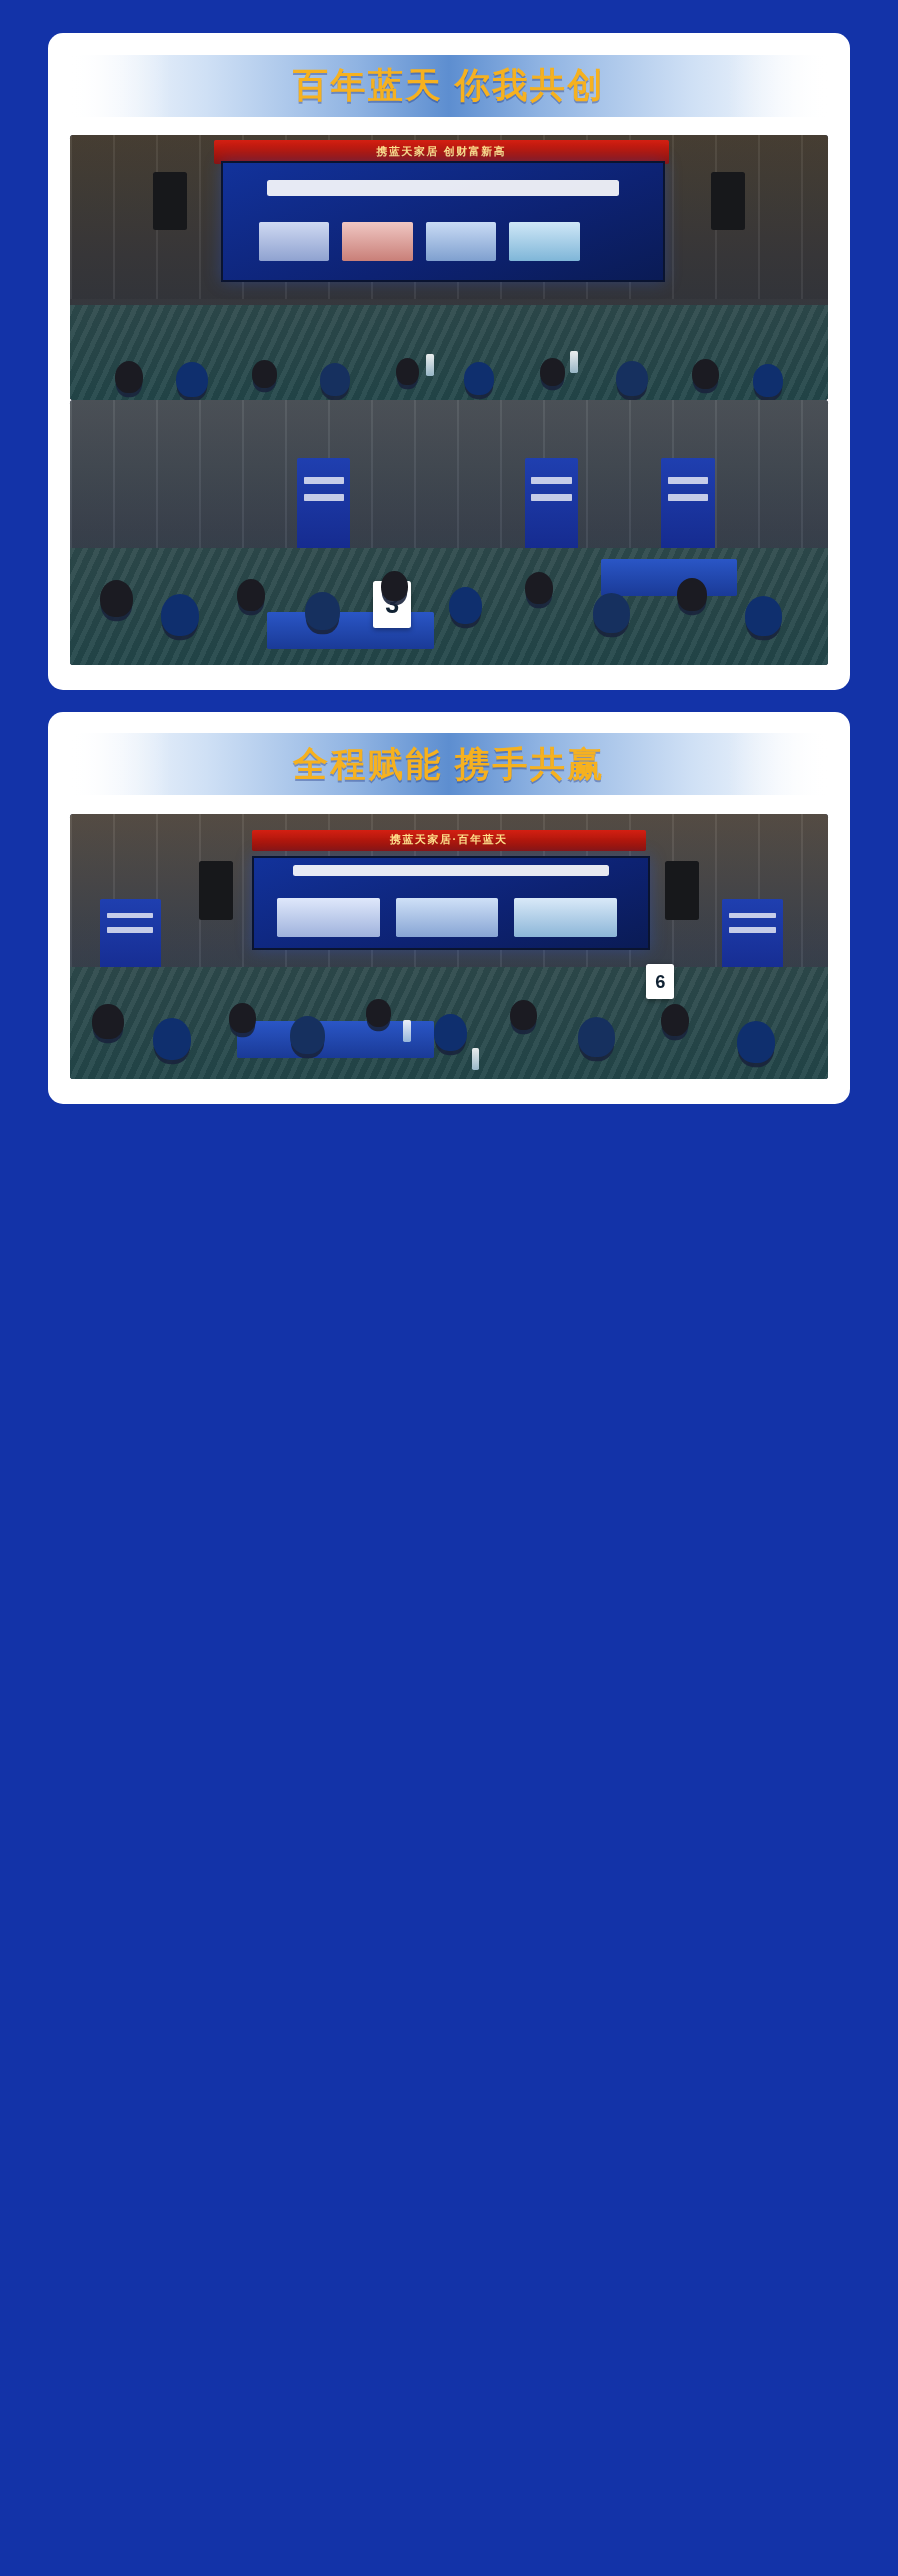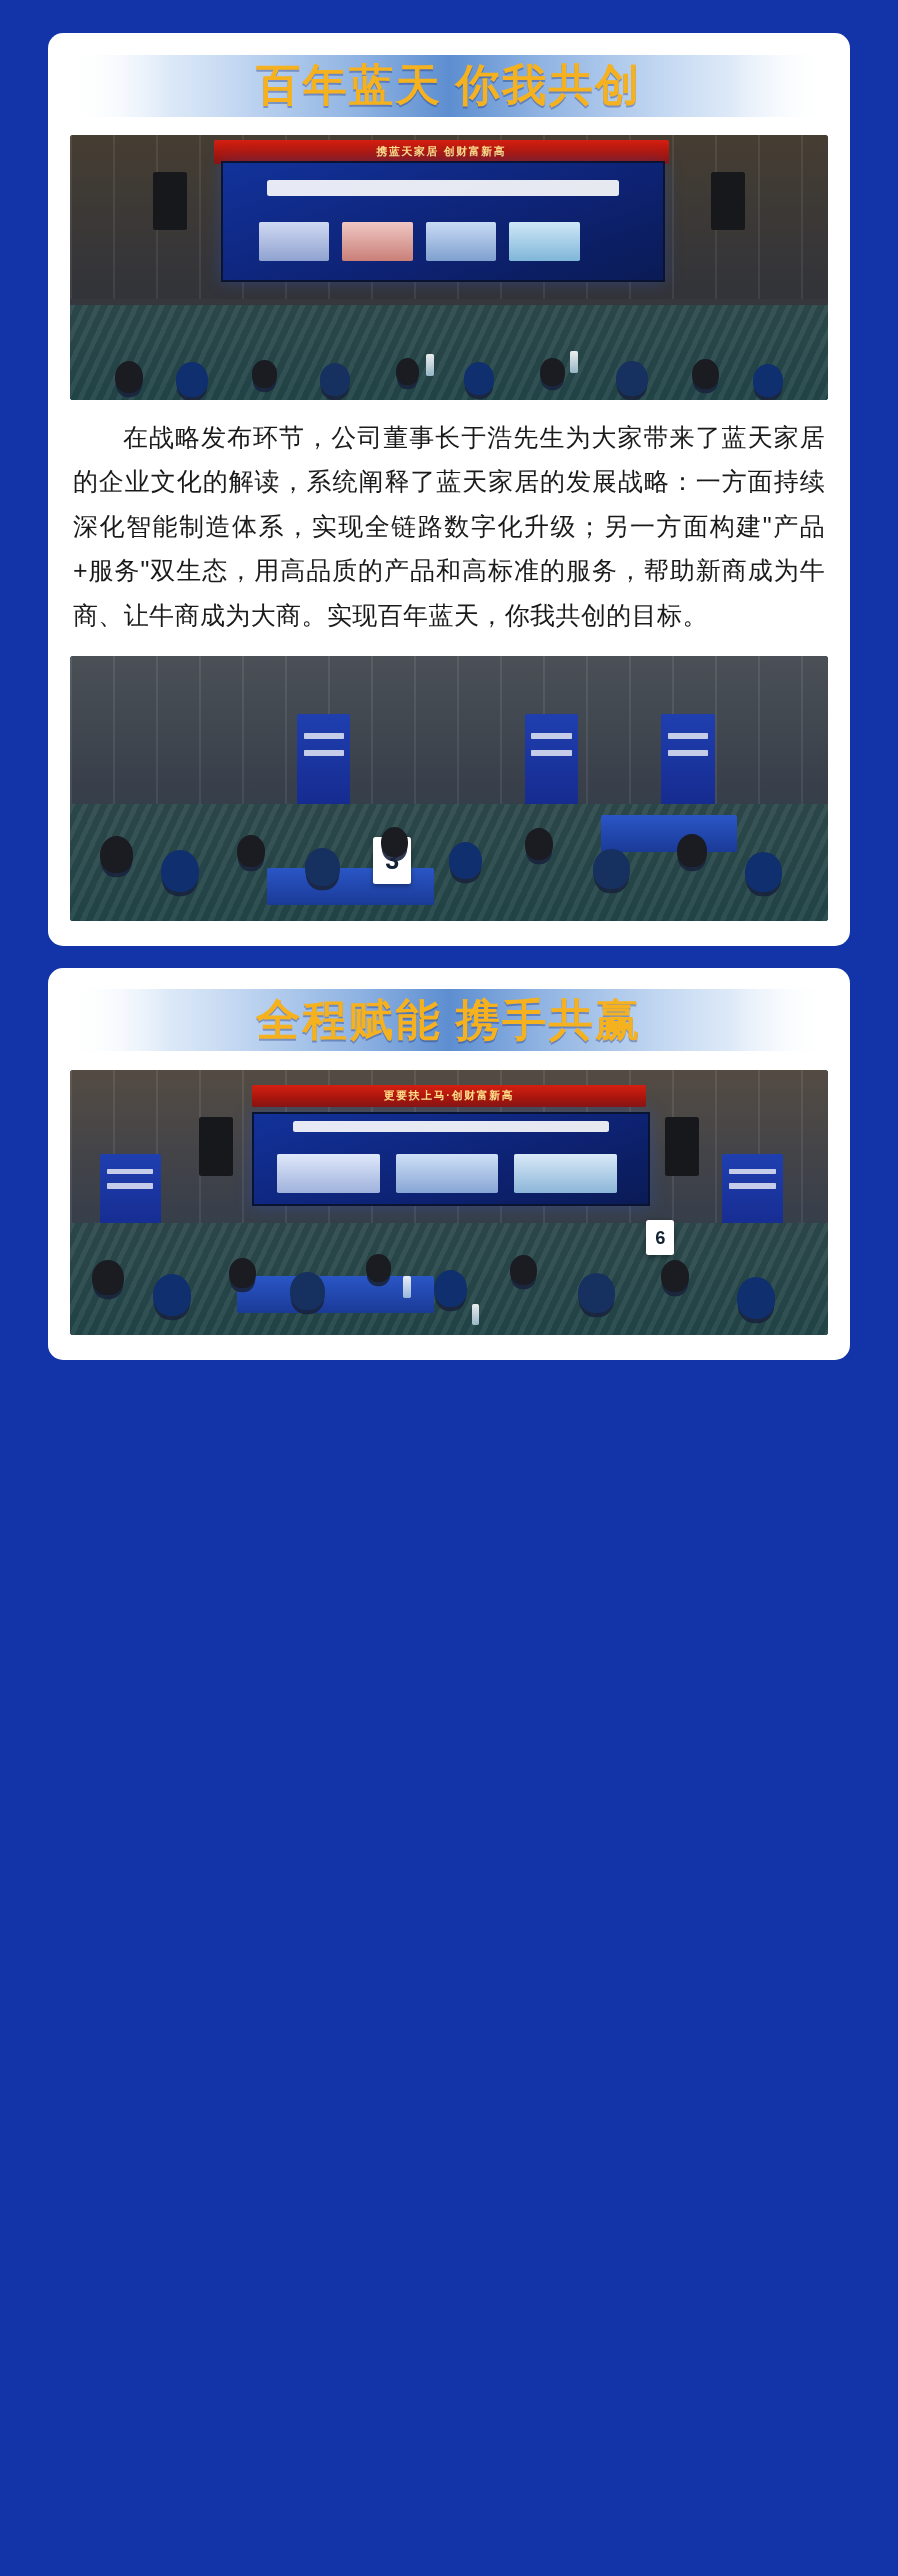--- a/index.html
+++ b/index.html
@@ -54,27 +54,26 @@
     background: linear-gradient(90deg, rgba(255,255,255,1) 0%, rgba(255,255,255,0) 100%);
   }
   .banner::after {
     right: 0;
     transform: scaleX(-1);
   }
   .banner::before { left: 0; }
   .banner-title {
     position: relative;
     z-index: 3;
-    font-size: 44px;
+    font-size: 35px;
     font-weight: bold;
     letter-spacing: 2.5px;
     color: #f6b11f;
     text-shadow: 0 1.7px 0 rgba(20,40,120,0.35);
     white-space: nowrap;
-    font-family: Liberation Serif, serif;
   }
 
   
   .para {
     font-size: 25px;
     line-height: 1.78;
     color: #1a1a1a;
     text-indent: 2em;
     text-align: justify;
     margin: 15px 3.3px 18.3px 3.3px;
@@ -269,21 +268,20 @@
         <div class="head vest" style="left:52%;bottom:4%;width:30px;height:33px;"></div>
         <div class="head" style="left:62%;bottom:11%;width:25px;height:28px;"></div>
         <div class="head blue" style="left:72%;bottom:3%;width:32px;height:35px;"></div>
         <div class="head" style="left:82%;bottom:9%;width:27px;height:30px;"></div>
         <div class="head vest" style="left:90%;bottom:2%;width:30px;height:33px;"></div>
         <div class="bottle" style="left:47%;bottom:20%;"></div>
         <div class="bottle" style="left:66%;bottom:22%;"></div>
       </div>
     </div>
 
-    <p class="para">在战略发布环节，公司董事长于浩先生为大家带来了蓝天家居的企业文化的解读，系统阐释了蓝天家居的发展战略：一方面持续深化智能制造体系，实现全链路数字化升级；另一方面构建"产品+服务"双生态，用高品质的产品和高标准的服务，帮助新商成为牛商、让牛商成为大商。实现百年蓝天，你我共创的目标。</p>
 
     <div class="photo p2">
       <div class="room" style="background:linear-gradient(180deg,#50565c 0%,#3c4450 50%,#27404a 100%);"></div>
       <div class="wall-panels"></div>
       <div class="banner-stand" style="left:30%;">
         <div class="ln" style="top:18%;"></div>
         <div class="ln" style="top:34%;"></div>
       </div>
       <div class="banner-stand" style="left:60%;">
         <div class="ln" style="top:18%;"></div>
@@ -317,21 +315,21 @@
 
     <div class="banner">
       <div class="banner-title">全程赋能  携手共赢</div>
     </div>
 
 
     <div class="photo p3">
       <div class="room" style="background:linear-gradient(180deg,#5a5148 0%,#3d4450 52%,#27404a 100%);"></div>
       <div class="wall-panels"></div>
       <div class="redbanner" style="left:24%;width:52%;top:6%;height:8%;">
-        <span>更要扶上马·创财富新高</span>
+        <span>携蓝天家居·百年蓝天</span>
       </div>
       <div class="screen" style="left:24%;top:16%;width:52%;height:34%;">
         <div class="slide-title" style="top:8%;height:12%;"></div>
         <div class="tile t1" style="bottom:12%;height:44%;left:6%;width:26%;background:linear-gradient(180deg,#dfe8fb,#9fb2dc);"></div>
         <div class="tile t2" style="bottom:12%;height:44%;left:36%;width:26%;background:linear-gradient(180deg,#cfe0f7,#87a5d4);"></div>
         <div class="tile t3" style="bottom:12%;height:44%;left:66%;width:26%;background:linear-gradient(180deg,#d9e9f8,#8cb6d8);"></div>
       </div>
       <div class="sp-l" style="left:17%;top:18%;"></div>
       <div class="sp-r" style="right:17%;top:18%;"></div>
       <div class="banner-stand" style="left:4%;top:32%;height:34%;width:8%;">

